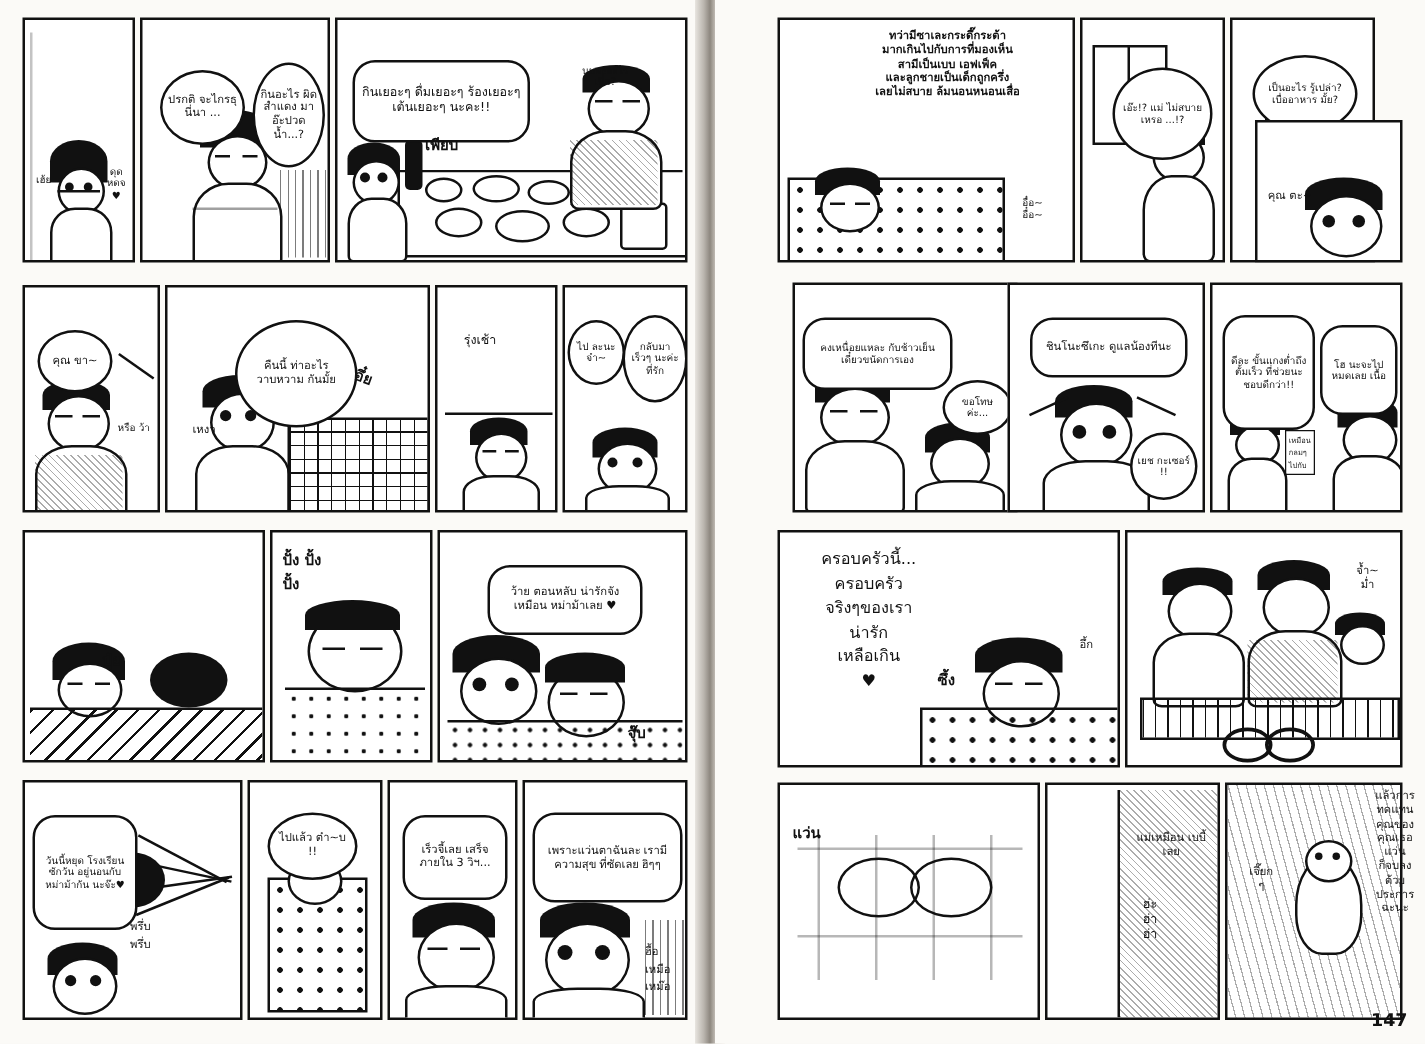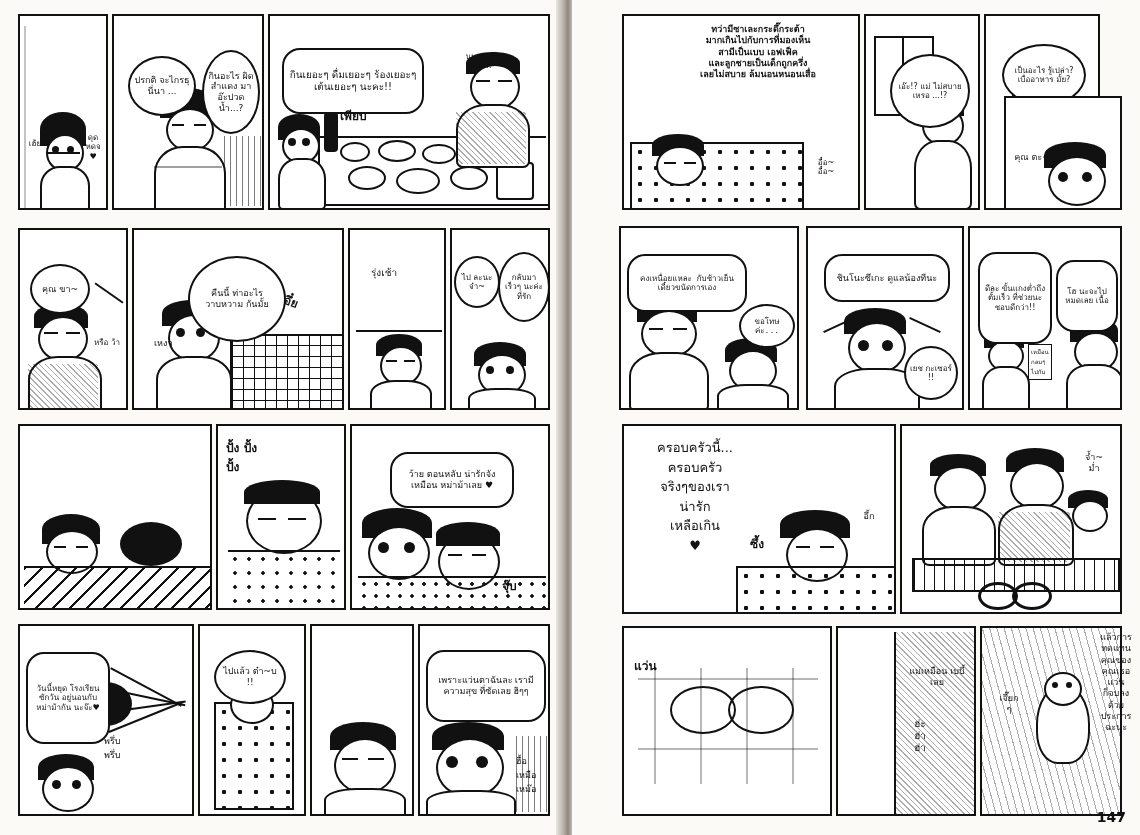--- a/index.html
+++ b/index.html
@@ -264,20 +264,24 @@
     </div>
 
     <div class="panel" style="left:310px;top:624px;width:104px;height:192px;">
       <div class="art">
         <div class="hair" style="left:18px;top:96px;width:66px;height:28px;border-radius:50% 50% 0 0;"></div>
         <div class="face" style="left:22px;top:112px;width:58px;height:52px;"></div>
         <div class="ln" style="left:30px;top:132px;width:16px;height:2px;"></div>
         <div class="ln" style="left:56px;top:132px;width:16px;height:2px;"></div>
         <div class="body" style="left:12px;top:162px;width:78px;height:26px;"></div>
       </div>
+      <div class="bal sq" style="left:10px;top:8px;width:84px;height:68px;font-size:9px;">เร็วจี้เลย
+เสร็จ
+ภายใน
+3 วิฯ...</div>
     </div>
 
     <div class="panel" style="left:418px;top:624px;width:132px;height:192px;font-family:Liberation Serif, serif;">
       <div class="art">
         <div class="hair" style="left:12px;top:96px;width:72px;height:28px;border-radius:50% 50% 0 0;"></div>
         <div class="face" style="left:16px;top:112px;width:64px;height:56px;"></div>
         <div class="blob" style="left:26px;top:130px;width:12px;height:12px;"></div>
         <div class="blob" style="left:56px;top:130px;width:12px;height:12px;"></div>
         <div class="body" style="left:6px;top:164px;width:86px;height:24px;"></div>
         <div class="hatch" style="left:96px;top:110px;width:32px;height:76px;"></div>
@@ -347,21 +351,21 @@
       <div class="art">
         <div class="hair" style="left:38px;top:44px;width:62px;height:26px;border-radius:50% 50% 0 0;"></div>
         <div class="face" style="left:42px;top:58px;width:54px;height:46px;"></div>
         <div class="blob" style="left:52px;top:74px;width:10px;height:10px;"></div>
         <div class="blob" style="left:76px;top:74px;width:10px;height:10px;"></div>
       </div>
       <div class="bal none" style="left:4px;top:24px;width:44px;height:34px;font-size:9px;">คุณ
 ตะ~</div>
     </div>
 
-    <div class="panel" style="left:47px;top:226px;width:180px;height:184px;font-family:Liberation Mono, monospace;">
+    <div class="panel" style="left:62px;top:226px;width:180px;height:184px;">
       <div class="art">
         <div class="hair" style="left:16px;top:70px;width:60px;height:24px;border-radius:50% 50% 0 0;"></div>
         <div class="face" style="left:20px;top:82px;width:52px;height:44px;"></div>
         <div class="ln" style="left:28px;top:100px;width:14px;height:2px;"></div>
         <div class="ln" style="left:52px;top:100px;width:14px;height:2px;"></div>
         <div class="body" style="left:8px;top:124px;width:76px;height:56px;"></div>
         <div class="hair" style="left:104px;top:110px;width:52px;height:24px;border-radius:50% 50% 0 0;"></div>
         <div class="face" style="left:108px;top:122px;width:44px;height:38px;"></div>
         <div class="body" style="left:96px;top:156px;width:68px;height:26px;"></div>
       </div>

